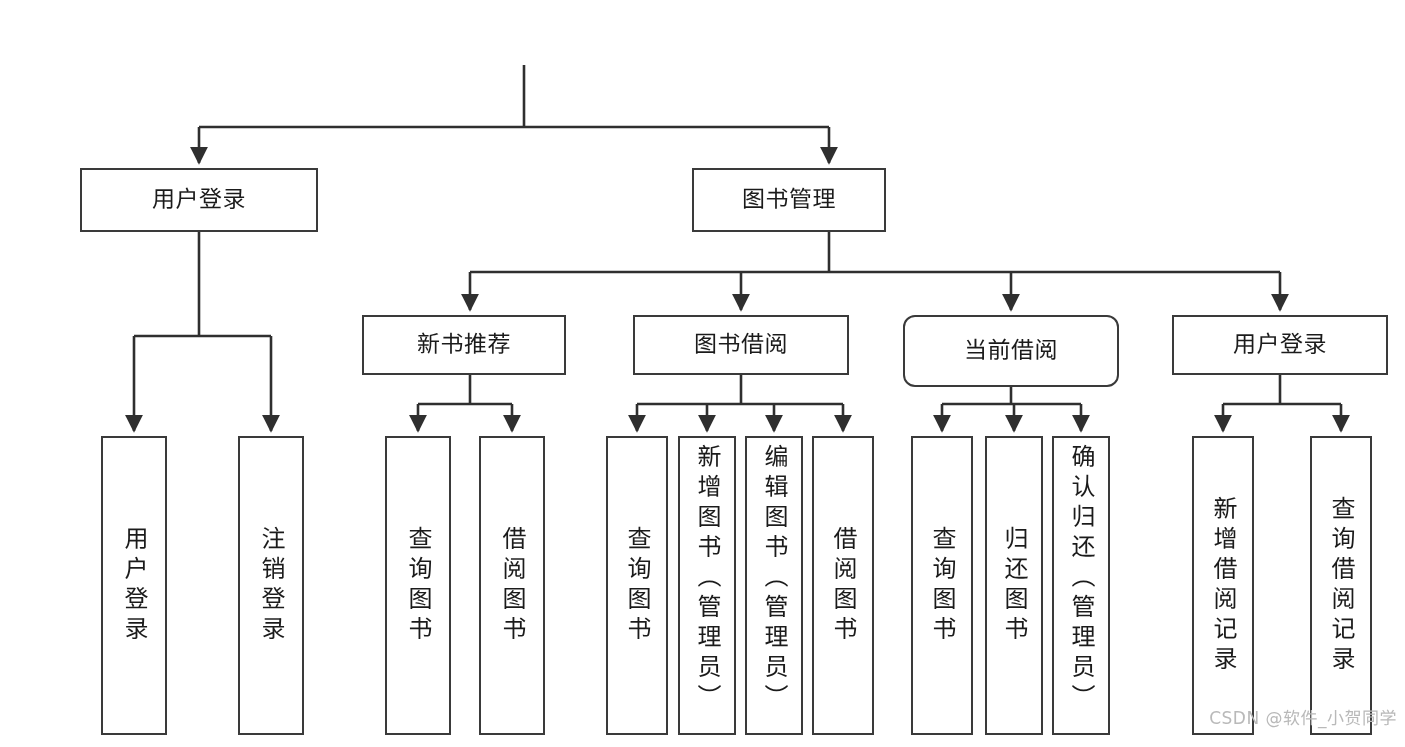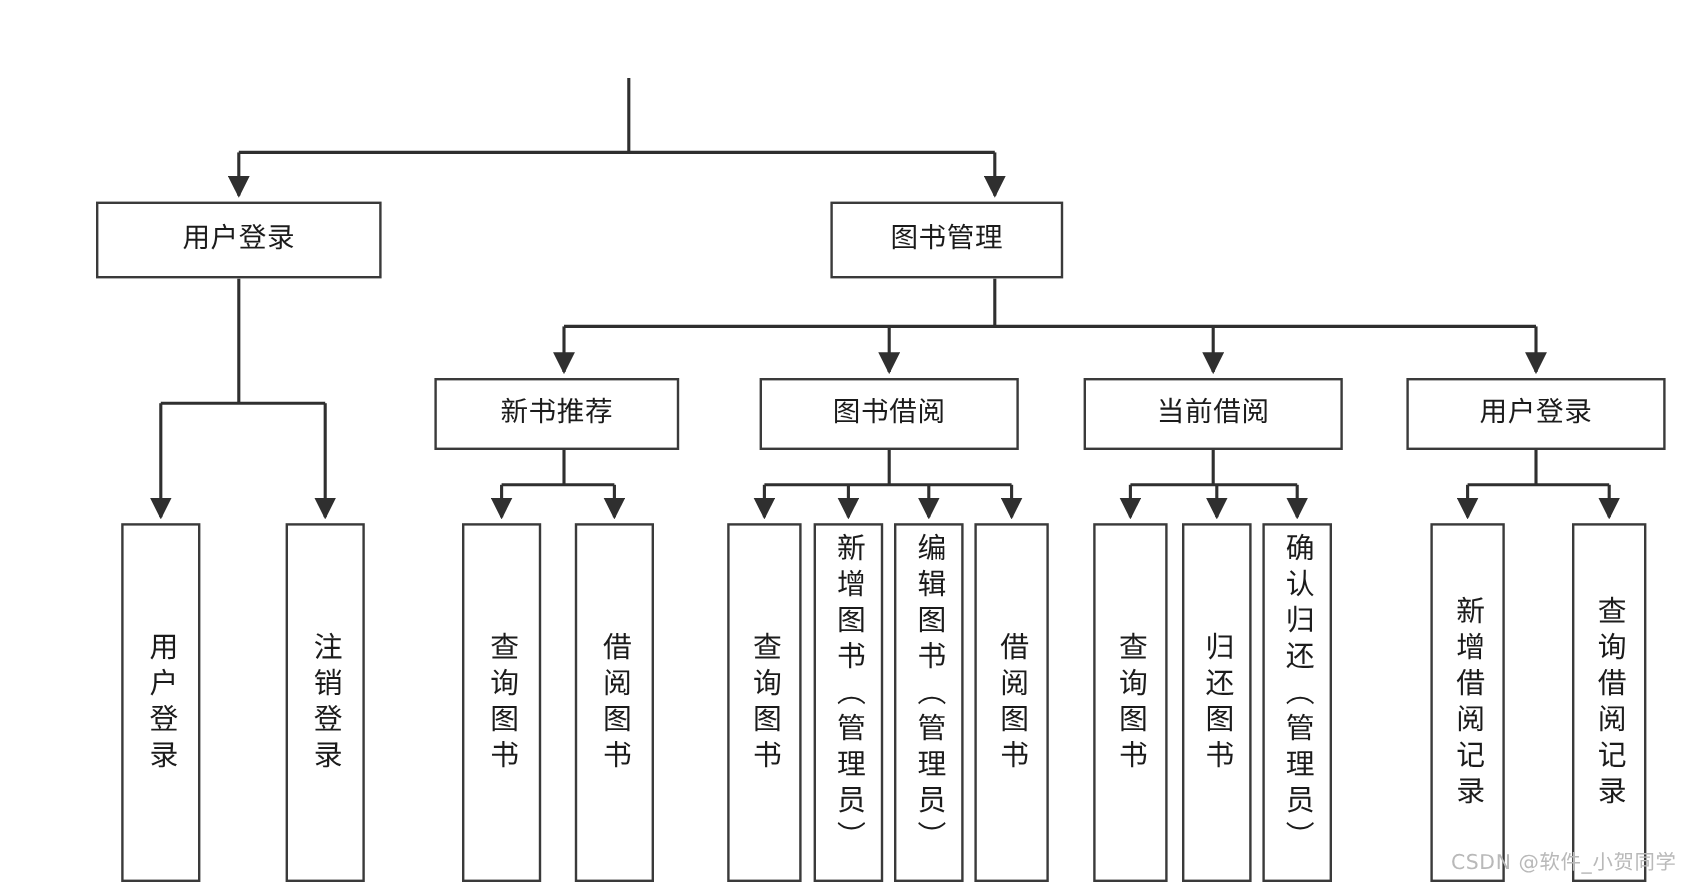--- a/index.html
+++ b/index.html
@@ -151,21 +151,21 @@
   <div class="node horiz" style="left:692px; top:168px; width:194px; height:64px;">
     <span class="label">图书管理</span>
   </div>
 
   <div class="node horiz" style="left:362px; top:315px; width:204px; height:60px;">
     <span class="label">新书推荐</span>
   </div>
   <div class="node horiz" style="left:633px; top:315px; width:216px; height:60px;">
     <span class="label">图书借阅</span>
   </div>
-  <div class="node horiz" style="left:903px; top:315px; width:216px; height:60px;">
+  <div class="node horiz" style="left:903px; top:315px; width:216px; height:72px;border-radius:12px;">
     <span class="label">当前借阅</span>
   </div>
   <div class="node horiz" style="left:1172px; top:315px; width:216px; height:60px;">
     <span class="label">用户登录</span>
   </div>
 
   <div class="node vert" style="left:101px; top:436px; width:66px; height:299px;">
     <div class="vert-wrap">
       <span class="label">用户登录</span>
     </div>

